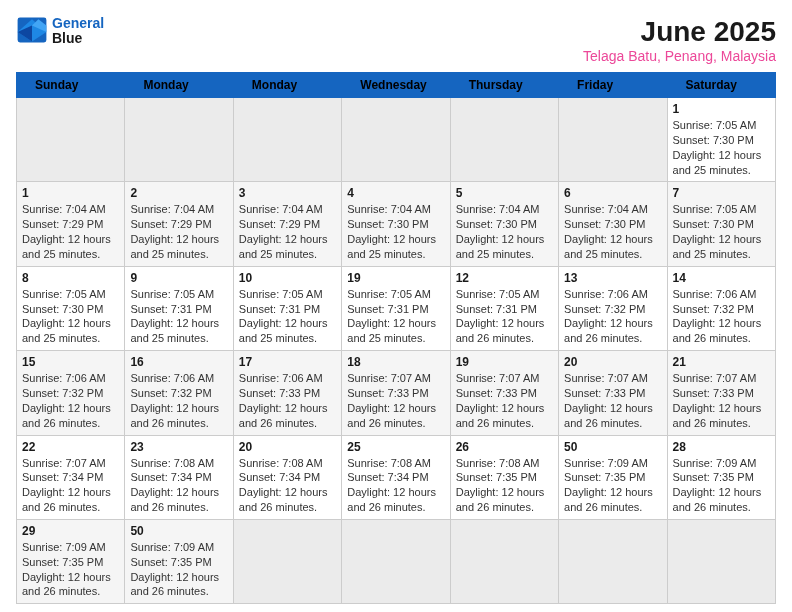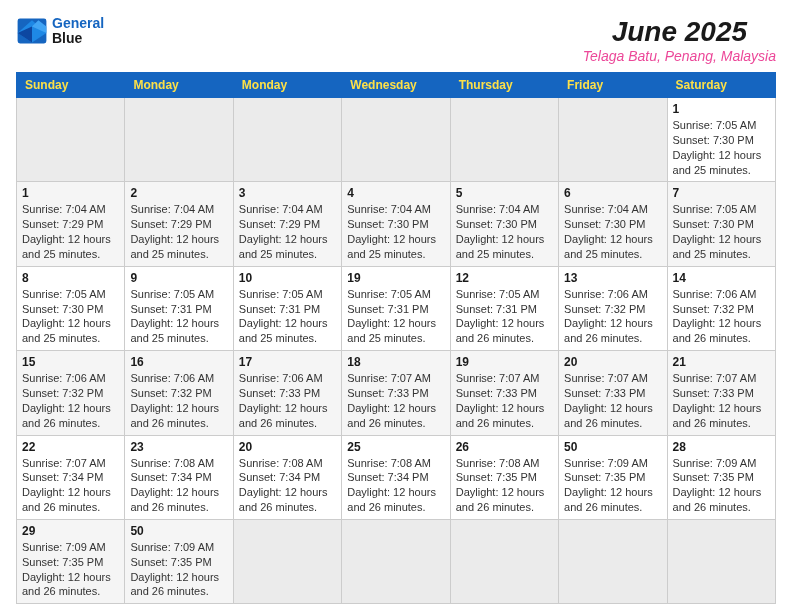--- a/index.html
+++ b/index.html
@@ -11,58 +11,57 @@
       padding: 16px;
     }
     .header-section {
       display: flex;
       justify-content: space-between;
       align-items: flex-start;
       margin-bottom: 8px;
     }
     .logo {
       display: flex;
-      align-items: center;
+      align-items: flex-start;
       gap: 4px;
     }
     .logo-text {
       font-size: 14px;
       font-weight: bold;
       color: #1a1a1a;
       line-height: 1.1;
     }
     .logo-text span {
       color: #1565c0;
     }
     .logo-icon {
       width: 32px;
       height: 28px;
     }
     .title-section {
-      text-align: center;
-      font-style: italic;
+      text-align: right;
     }
     .month-title {
       font-size: 28px;
       font-weight: bold;
       color: #1a1a1a;
     }
     .location-title {
       font-size: 14px;
       color: #ec4899;
     }
     .calendar {
       width: 100%;
       border-collapse: collapse;
       font-size: 10.5px;
     }
     .calendar th {
       background-color: #1565c0;
-      color: #fde047;
-      padding: 5px 8px;
+      color: #000000;
+      padding: 5px 18px;
       text-align: left;
       font-size: 12px;
       font-weight: bold;
       border: 1px solid #1565c0;
     }
     .calendar td {
       border: 1px solid #ccc;
       vertical-align: top;
       padding: 4px 5px;
       width: 108px;

